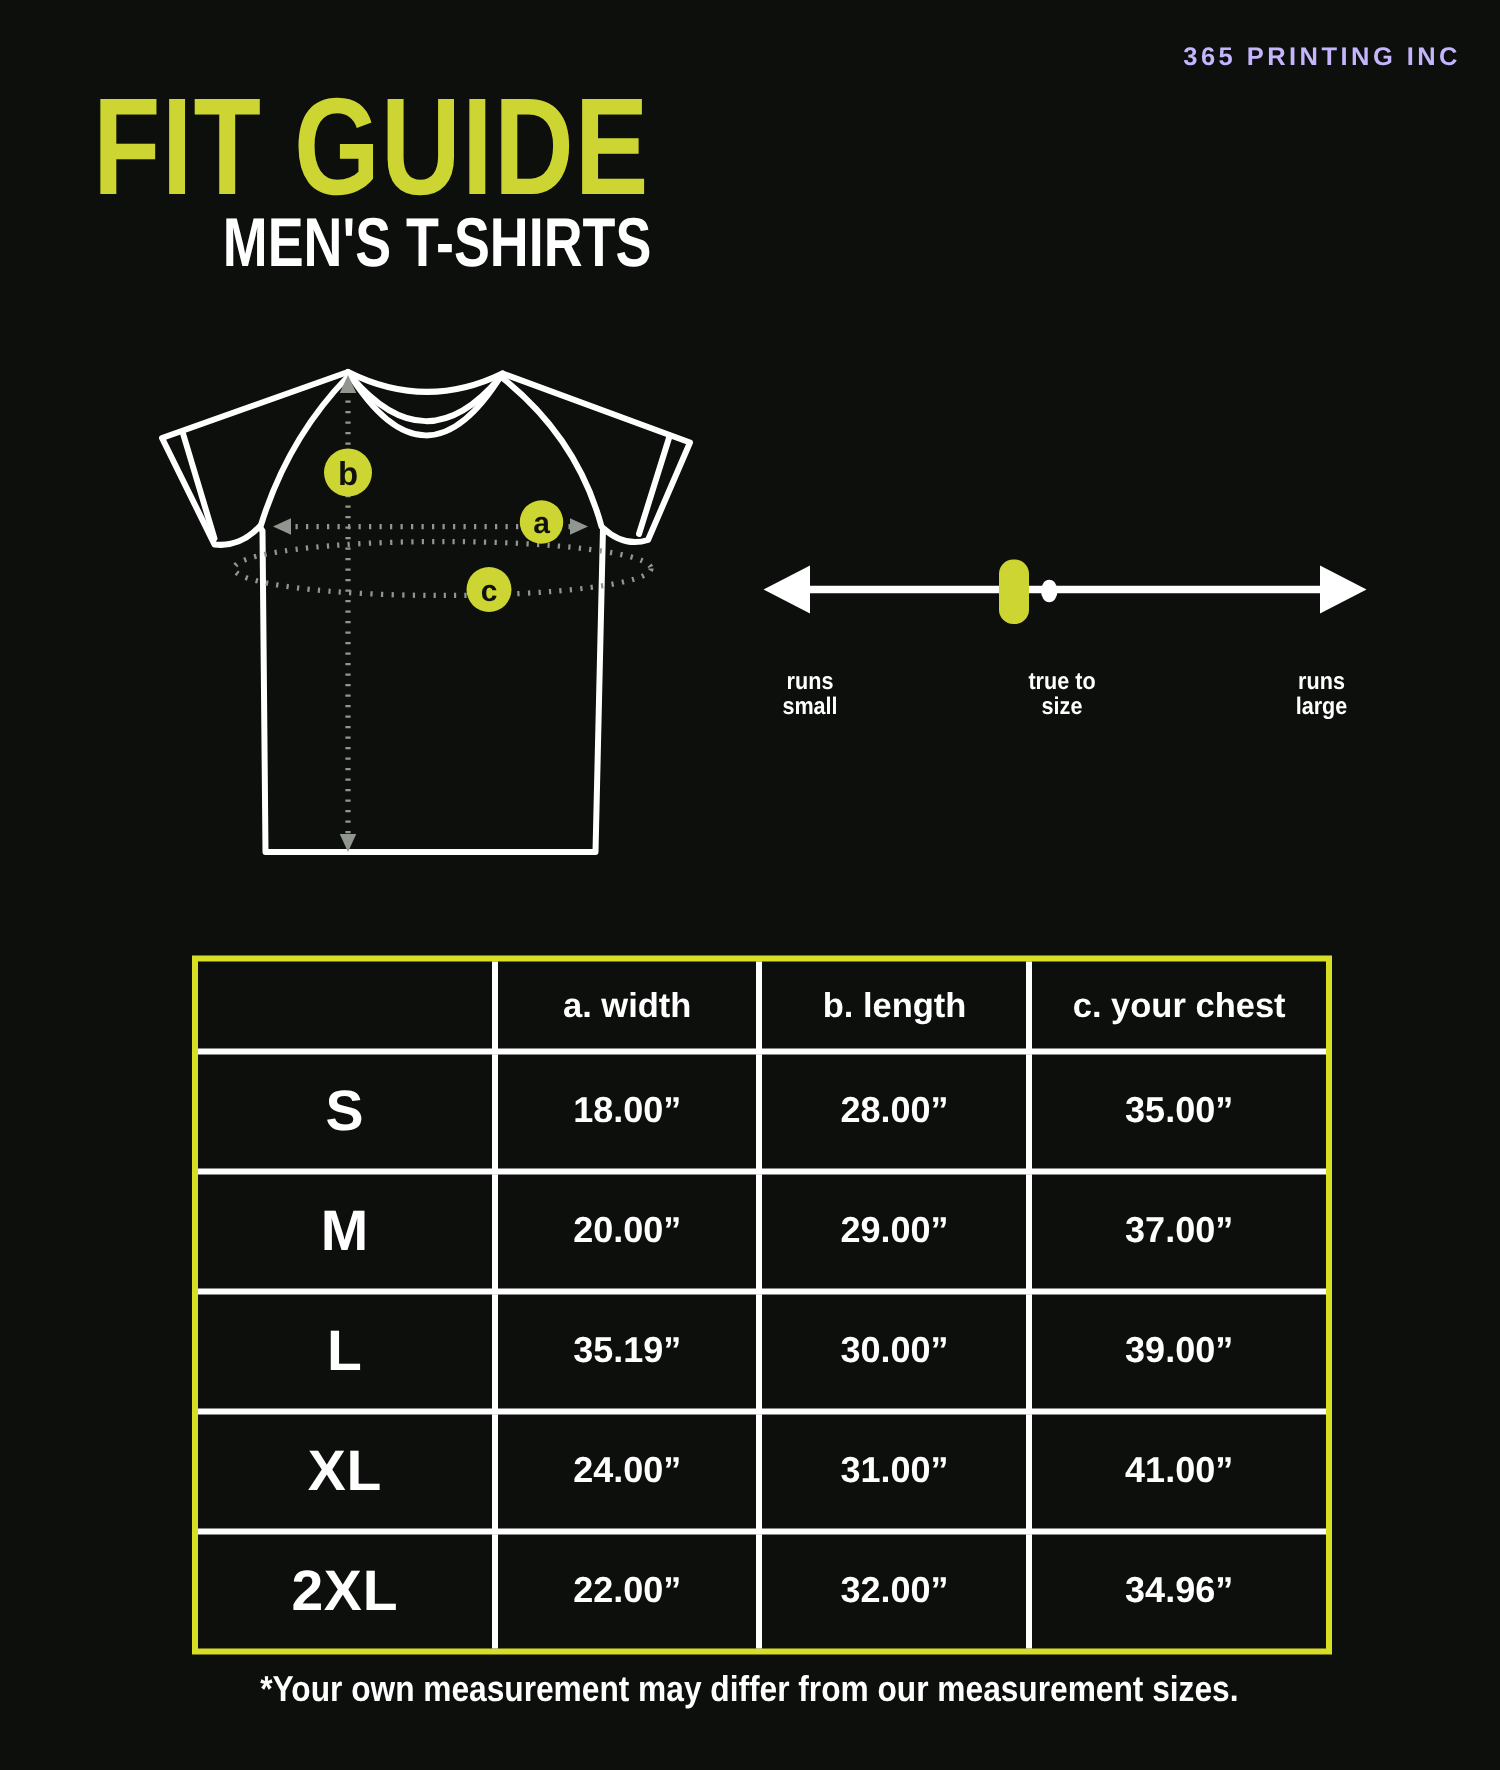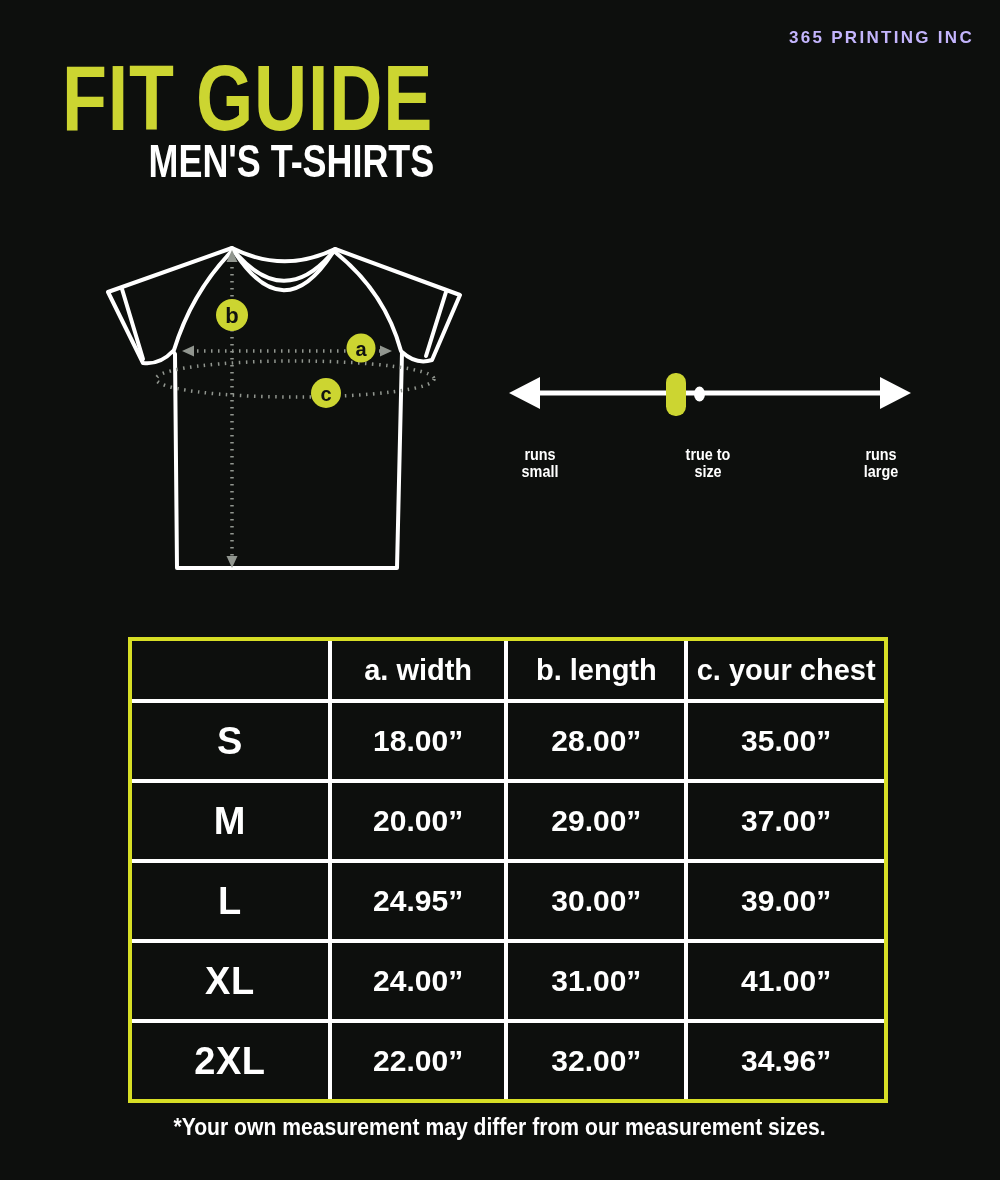--- a/index.html
+++ b/index.html
@@ -58,25 +58,25 @@
     box-sizing:border-box;
   }
   table { width:100%; height:100%; border-collapse:collapse; table-layout:fixed; }
   th, td {
     border:4px solid #ffffff;
     text-align:center; vertical-align:middle;
     padding:0; font-weight:bold; color:#fff;
   }
   th:first-child, td:first-child { border-left:none; }
   th:last-child,  td:last-child  { border-right:none; }
-  thead tr th { border-top:none; height:58px; font-size:29px; }
+  thead tr th { border-top:none; height:58px; font-size:23px; }
   tbody tr:last-child td { border-bottom:none; }
   tbody td { height:62px; }
   td.size-cell { font-size:38px; letter-spacing:0.5px; }
-  td.val-cell  { font-size:30px;text-align:center; }
+  td.val-cell  { font-size:24px;text-align:center; }
 
   #footnote {
     top:1113px; left:0; width:1000px;
     text-align:center; font-size:24px; line-height:1.2;
   }
   #footnote span { display:inline-block; transform:scaleX(0.88); transform-origin:center top; white-space:nowrap; }
 </style>
 </head>
 <body>
 
@@ -166,21 +166,21 @@
         <td class="val-cell">35.00”</td>
       </tr>
       <tr>
         <td class="size-cell">M</td>
         <td class="val-cell">20.00”</td>
         <td class="val-cell">29.00”</td>
         <td class="val-cell">37.00”</td>
       </tr>
       <tr>
         <td class="size-cell">L</td>
-        <td class="val-cell">24.95”</td>
+        <td class="val-cell">35.19”</td>
         <td class="val-cell">30.00”</td>
         <td class="val-cell">39.00”</td>
       </tr>
       <tr>
         <td class="size-cell">XL</td>
         <td class="val-cell">24.00”</td>
         <td class="val-cell">31.00”</td>
         <td class="val-cell">41.00”</td>
       </tr>
       <tr>

